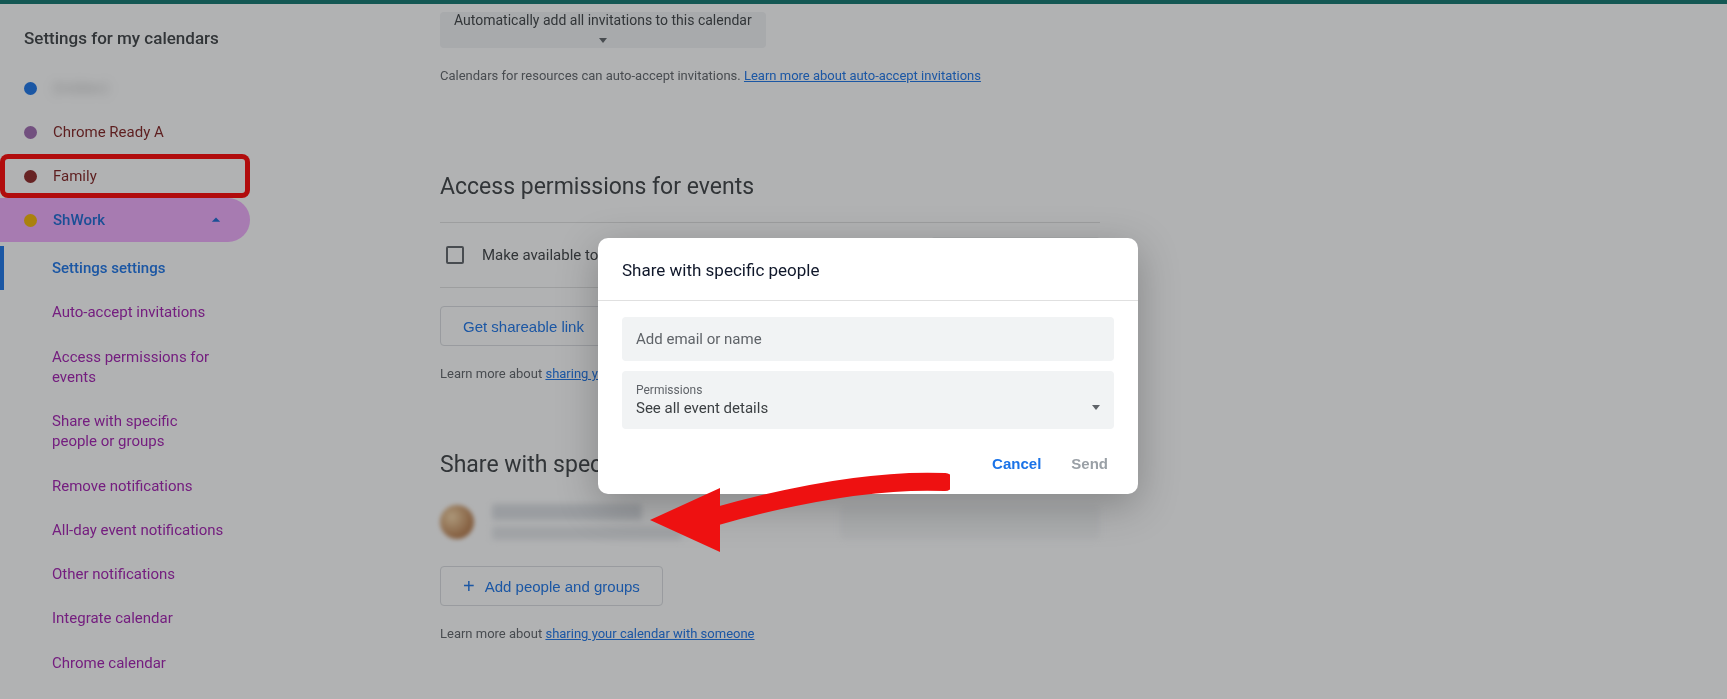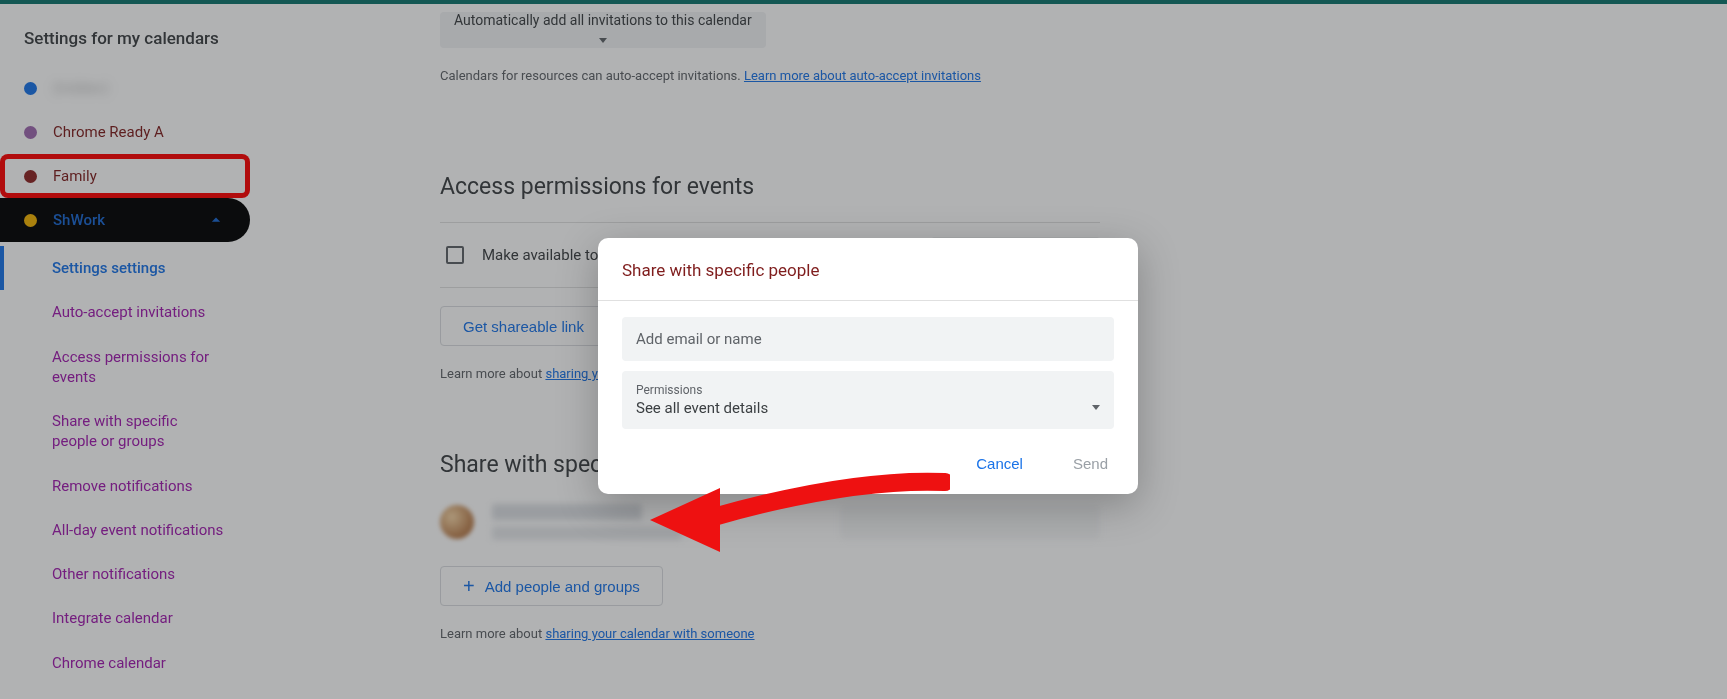--- a/index.html
+++ b/index.html
@@ -40,21 +40,21 @@
   .cal-label {
     font-size: 15px;
     color: #7f1d1d;
   }
   .cal-label.blur { color: transparent; text-shadow: 0 0 10px rgba(0,0,0,.35); filter: blur(3px); }
   .cal-item .chevron {
     margin-left: auto;
     width: 20px; height: 20px;
   }
   .cal-item.active {
-    background: #000000;
+    background: #f0abfc;
     text-align: center;
   }
   .cal-item.active .cal-label { color: #1967d2; font-weight: 500; }
   .cal-item.highlight { box-shadow: 0 0 0 5px #ff0000 inset; border-radius: 8px; }
 
   .sub-nav { margin-top: 4px; }
   .sub-item {
     padding: 12px 24px 12px 48px;
     font-size: 15px;
     color: #a21caf;
@@ -160,21 +160,21 @@
     position: absolute;
     left: 598px; top: 238px;
     width: 540px;
     background: #fff;
     border-radius: 10px;
     box-shadow: 0 11px 40px rgba(0,0,0,.25);
     padding: 22px 24px 12px 24px;
   }
   .dialog-title {
     font-size: 17px;
-    color: #7f1d1d;
+    color: #0f172a;
     font-weight: 400;
     padding-bottom: 20px;
   }
   .dialog hr { border: none; border-top: 1px solid #e0e0e0; margin: 0 -24px 16px -24px; }
   .field {
     background: #f1f3f4;
     border-radius: 4px;
     padding: 12px 14px;
     margin-bottom: 10px;
   }
@@ -182,21 +182,21 @@
   .field .placeholder { color: #5f6368; font-size: 15px; }
   .field .mini-label { font-size: 12px; color: #5f6368; }
   .field .value-row { display: flex; align-items: center; justify-content: space-between; }
   .field .value { font-size: 15px; color: #3c4043; margin-top: 2px; }
   .field .tri { width: 0; height: 0; border-left: 4px solid transparent; border-right: 4px solid transparent; border-top: 5px solid #5f6368; }
 
   .dialog-actions {
     display: flex; justify-content: flex-end; gap: 30px;
     padding: 16px 6px 10px 6px;
   }
-  .dlg-btn { font-size: 15px; font-weight: 400; background: none; border: none; cursor: pointer; margin-left: 20px; }
+  .dlg-btn { font-size: 15px; font-weight: 700; background: none; border: none; cursor: pointer; }
   .dlg-btn.primary { color: #1a73e8; }
   .dlg-btn.disabled { color: #9aa0a6; cursor: default; }
 
   
   .arrow-svg {
     position: absolute;
     left: 650px; top: 470px;
     width: 300px; height: 90px;
     pointer-events: none;
   }

